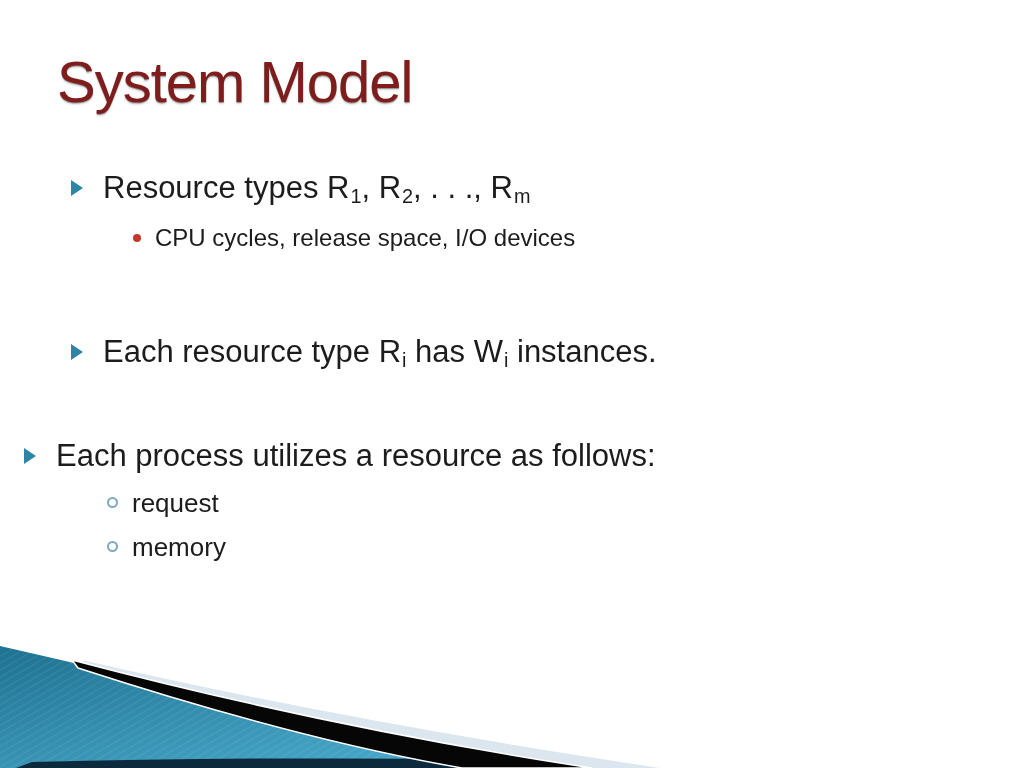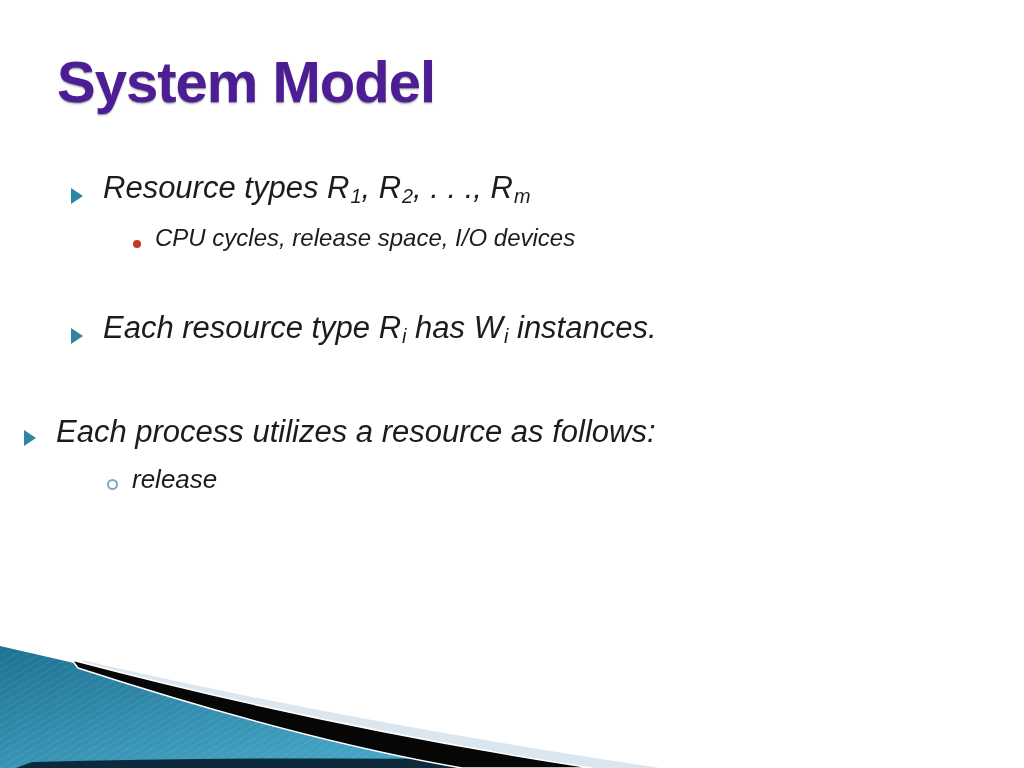--- a/index.html
+++ b/index.html
@@ -8,35 +8,35 @@
     width:1024px;height:768px;
     background:#ffffff;
     overflow:hidden;
     font-family:"Liberation Sans", sans-serif;
   }
   .title{
     position:absolute;
     left:57px;top:48px;
     margin:0;
     font-size:58px;
-    font-weight:bold;
+    font-weight:normal;
     letter-spacing:-1px;
-    color:#4c1d95;
+    color:#7f1d1d;
     text-shadow:0 1px 0 rgba(0,0,0,0.28), 0 2px 2px rgba(0,0,0,0.18);
   }
   .content{
     position:absolute;
     left:0;top:168px;right:20px;
     color:#1c1c1c;
   }
-  .row{display:flex;align-items:center;font-style:italic;}
+  .row{display:flex;align-items:flex-start;}
   .l1{padding-left:71px;font-size:31px;line-height:40px;}
   .l2red{padding-left:133px;font-size:24px;line-height:33px;margin-top:10px;}
   .l2circ{padding-left:107px;font-size:26px;line-height:34px;margin-top:10px;}
-  .m-instances{margin-top:54px;}
+  .m-instances{margin-top:78px;}
   .m-utilization{margin-top:61px;padding-left:24px;}
   .marker-arrow{
     flex:0 0 auto;width:0;height:0;
     border-left:12px solid #2e86a5;
     border-top:8px solid transparent;
     border-bottom:8px solid transparent;
     margin:12px 20px 0 0;
   }
   .marker-dot{
     flex:0 0 auto;width:8px;height:8px;border-radius:50%;
@@ -70,21 +70,25 @@
       <div class="row l1 m-instances">
         <span class="marker-arrow"></span>
         <div><span>Each resource type R</span><span class="sub">i</span><span> has W</span><span class="sub">i</span><span> instances.</span></div>
       </div>
       <div class="row l1 m-utilization">
         <span class="marker-arrow"></span>
         <div><span>Each process utilizes a resource as follows:</span></div>
       </div>
       <div class="row l2circ">
         <span class="marker-circle"></span>
-        <div><span>release</span></div>
+        <div><span>request</span></div>
+      </div>
+      <div class="row l2circ">
+        <span class="marker-circle"></span>
+        <div><span>memory</span></div>
       </div>
     </div>
 
   <svg class="deco" width="1024" height="140" viewBox="0 0 1024 140" xmlns="http://www.w3.org/2000/svg">
     <defs>
       <linearGradient id="tealGrad" x1="0" y1="0" x2="0.75" y2="1">
         <stop offset="0" stop-color="#1E7191"></stop>
         <stop offset="1" stop-color="#47A7C8"></stop>
       </linearGradient>
       <pattern id="pins" width="6" height="6" patternUnits="userSpaceOnUse" patternTransform="rotate(60)">

